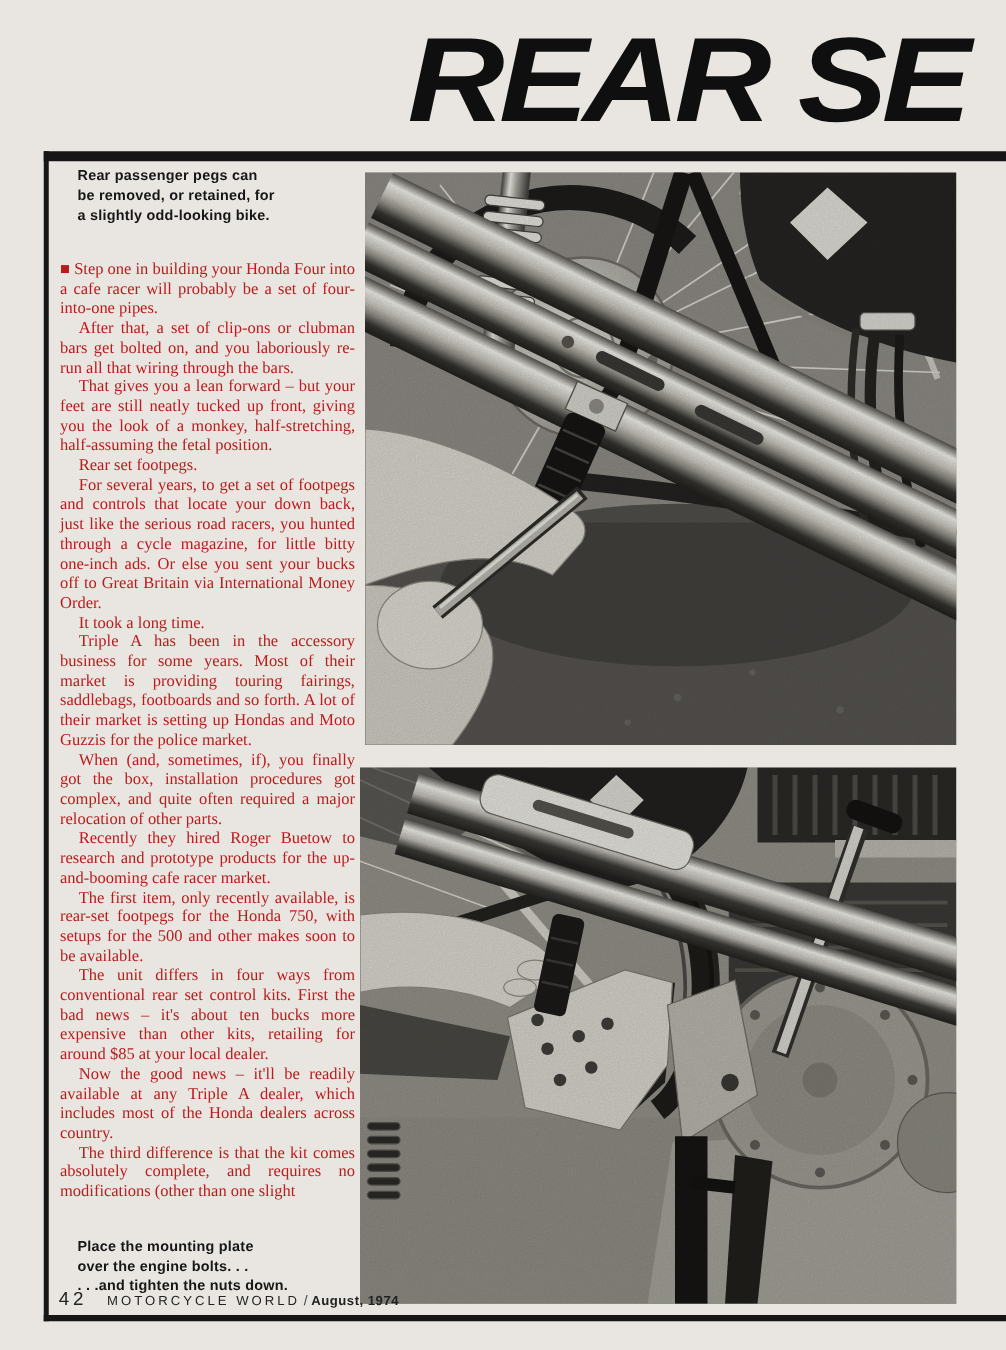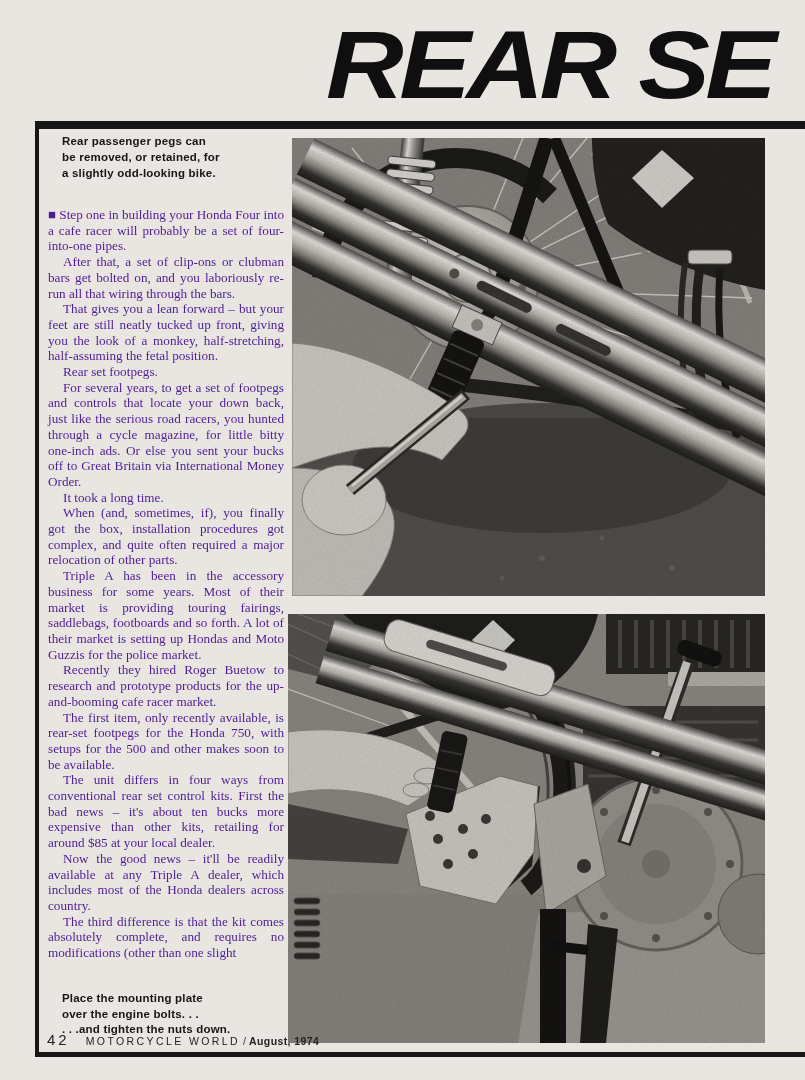--- a/index.html
+++ b/index.html
@@ -10,21 +10,21 @@
             letter-spacing:-4px;transform:scaleX(1.12);transform-origin:0 50%;white-space:nowrap}
   .rule-top{position:absolute;left:35px;top:121px;width:770px;height:8px;background:#161616}
   .rule-left{position:absolute;left:35px;top:121px;width:4px;height:936px;background:#161616}
   .rule-bottom{position:absolute;left:35px;top:1052px;width:770px;height:5px;background:#161616}
   .caption{position:absolute;text-align:left;font-weight:700;font-size:11.5px;line-height:16px;
            color:#161616;letter-spacing:.2px}
   .caption-top{left:62px;top:133px;width:220px}
   .caption-bottom{left:62px;top:991px;width:220px;line-height:15.5px}
   .article{position:absolute;left:48px;top:207px;width:236px;
            font-family:"Liberation Serif",serif;font-size:13.2px;line-height:15.7px;
-           color:#4c1d95;text-align:justify}
+           color:#b91c1c;text-align:justify}
   .article p{margin:0;text-indent:15px}
   .article p:first-child{text-indent:0}
   .photo{position:absolute;margin:0;background:#8d8a84;box-shadow:0 0 0 1px #c5c2bc inset}
   .photo-1{left:292px;top:138px;width:473px;height:458px}
   .photo-2{left:288px;top:614px;width:477px;height:429px}
   .photo svg{display:block;width:100%;height:100%}
   .footer{position:absolute;left:47px;top:1031px;white-space:nowrap;color:#232323}
   .footer .pagenum{font-size:15px;letter-spacing:3px}
   .footer .mag{font-size:10.5px;letter-spacing:2.4px;margin-left:16px}
   .footer .sep{font-size:11px;margin-left:3px;color:#444}
@@ -296,22 +296,22 @@
     </svg>
   </figure>
 
   <div class="article">
       <p>■ Step one in building your Honda Four into a cafe racer will probably be a set of four-into-one pipes.</p>
       <p>After that, a set of clip-ons or clubman bars get bolted on, and you laboriously re-run all that wiring through the bars.</p>
       <p>That gives you a lean forward – but your feet are still neatly tucked up front, giving you the look of a monkey, half-stretching, half-assuming the fetal position.</p>
       <p>Rear set footpegs.</p>
       <p>For several years, to get a set of footpegs and controls that locate your down back, just like the serious road racers, you hunted through a cycle magazine, for little bitty one-inch ads. Or else you sent your bucks off to Great Britain via International Money Order.</p>
       <p>It took a long time.</p>
+      <p>Triple A has been in the accessory business for some years. Most of their market is providing touring fairings, saddlebags, footboards and so forth. A lot of their market is setting up Hondas and Moto Guzzis for the police market.</p>
       <p>When (and, sometimes, if), you finally got the box, installation procedures got complex, and quite often required a major relocation of other parts.</p>
-      <p>Triple A has been in the accessory business for some years. Most of their market is providing touring fairings, saddlebags, footboards and so forth. A lot of their market is setting up Hondas and Moto Guzzis for the police market.</p>
       <p>Recently they hired Roger Buetow to research and prototype products for the up-and-booming cafe racer market.</p>
       <p>The first item, only recently available, is rear-set footpegs for the Honda 750, with setups for the 500 and other makes soon to be available.</p>
       <p>The unit differs in four ways from conventional rear set control kits. First the bad news – it's about ten bucks more expensive than other kits, retailing for around $85 at your local dealer.</p>
       <p>Now the good news – it'll be readily available at any Triple A dealer, which includes most of the Honda dealers across country.</p>
       <p>The third difference is that the kit comes absolutely complete, and requires no modifications (other than one slight</p>
     </div>
 
   <div class="caption caption-bottom">
       <div>Place the mounting plate</div>
       <div>over the engine bolts. . .</div>

